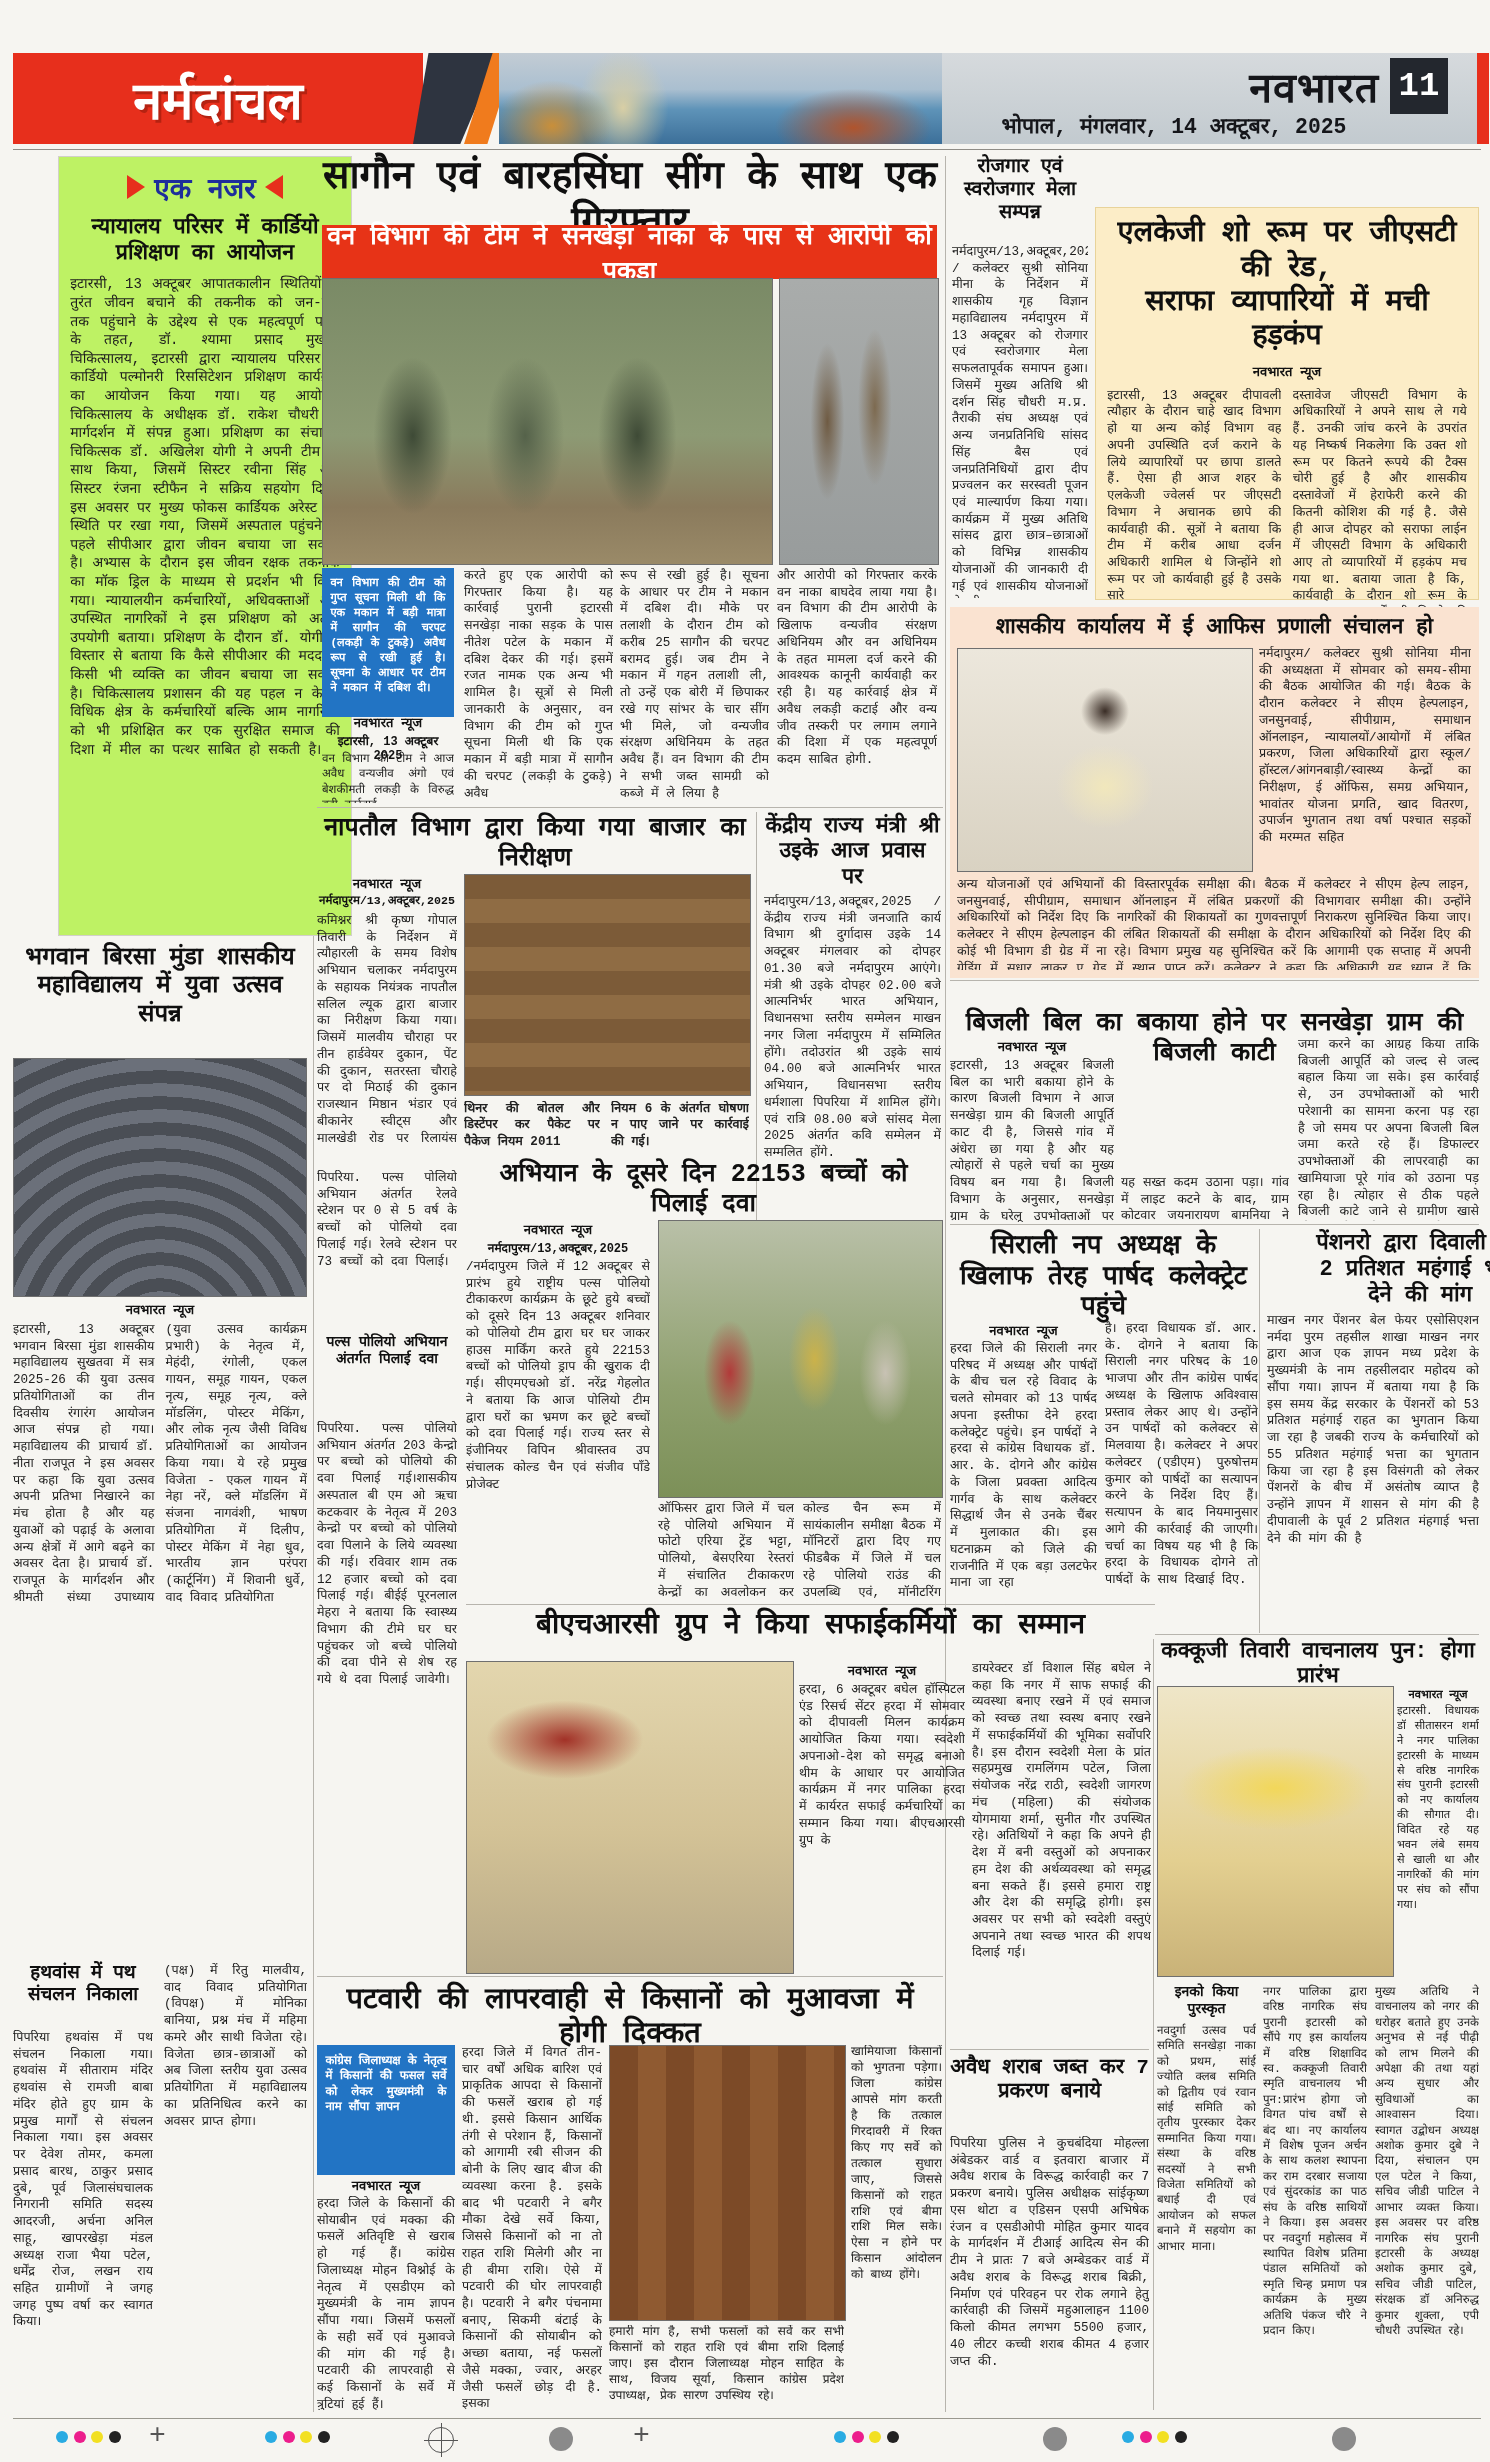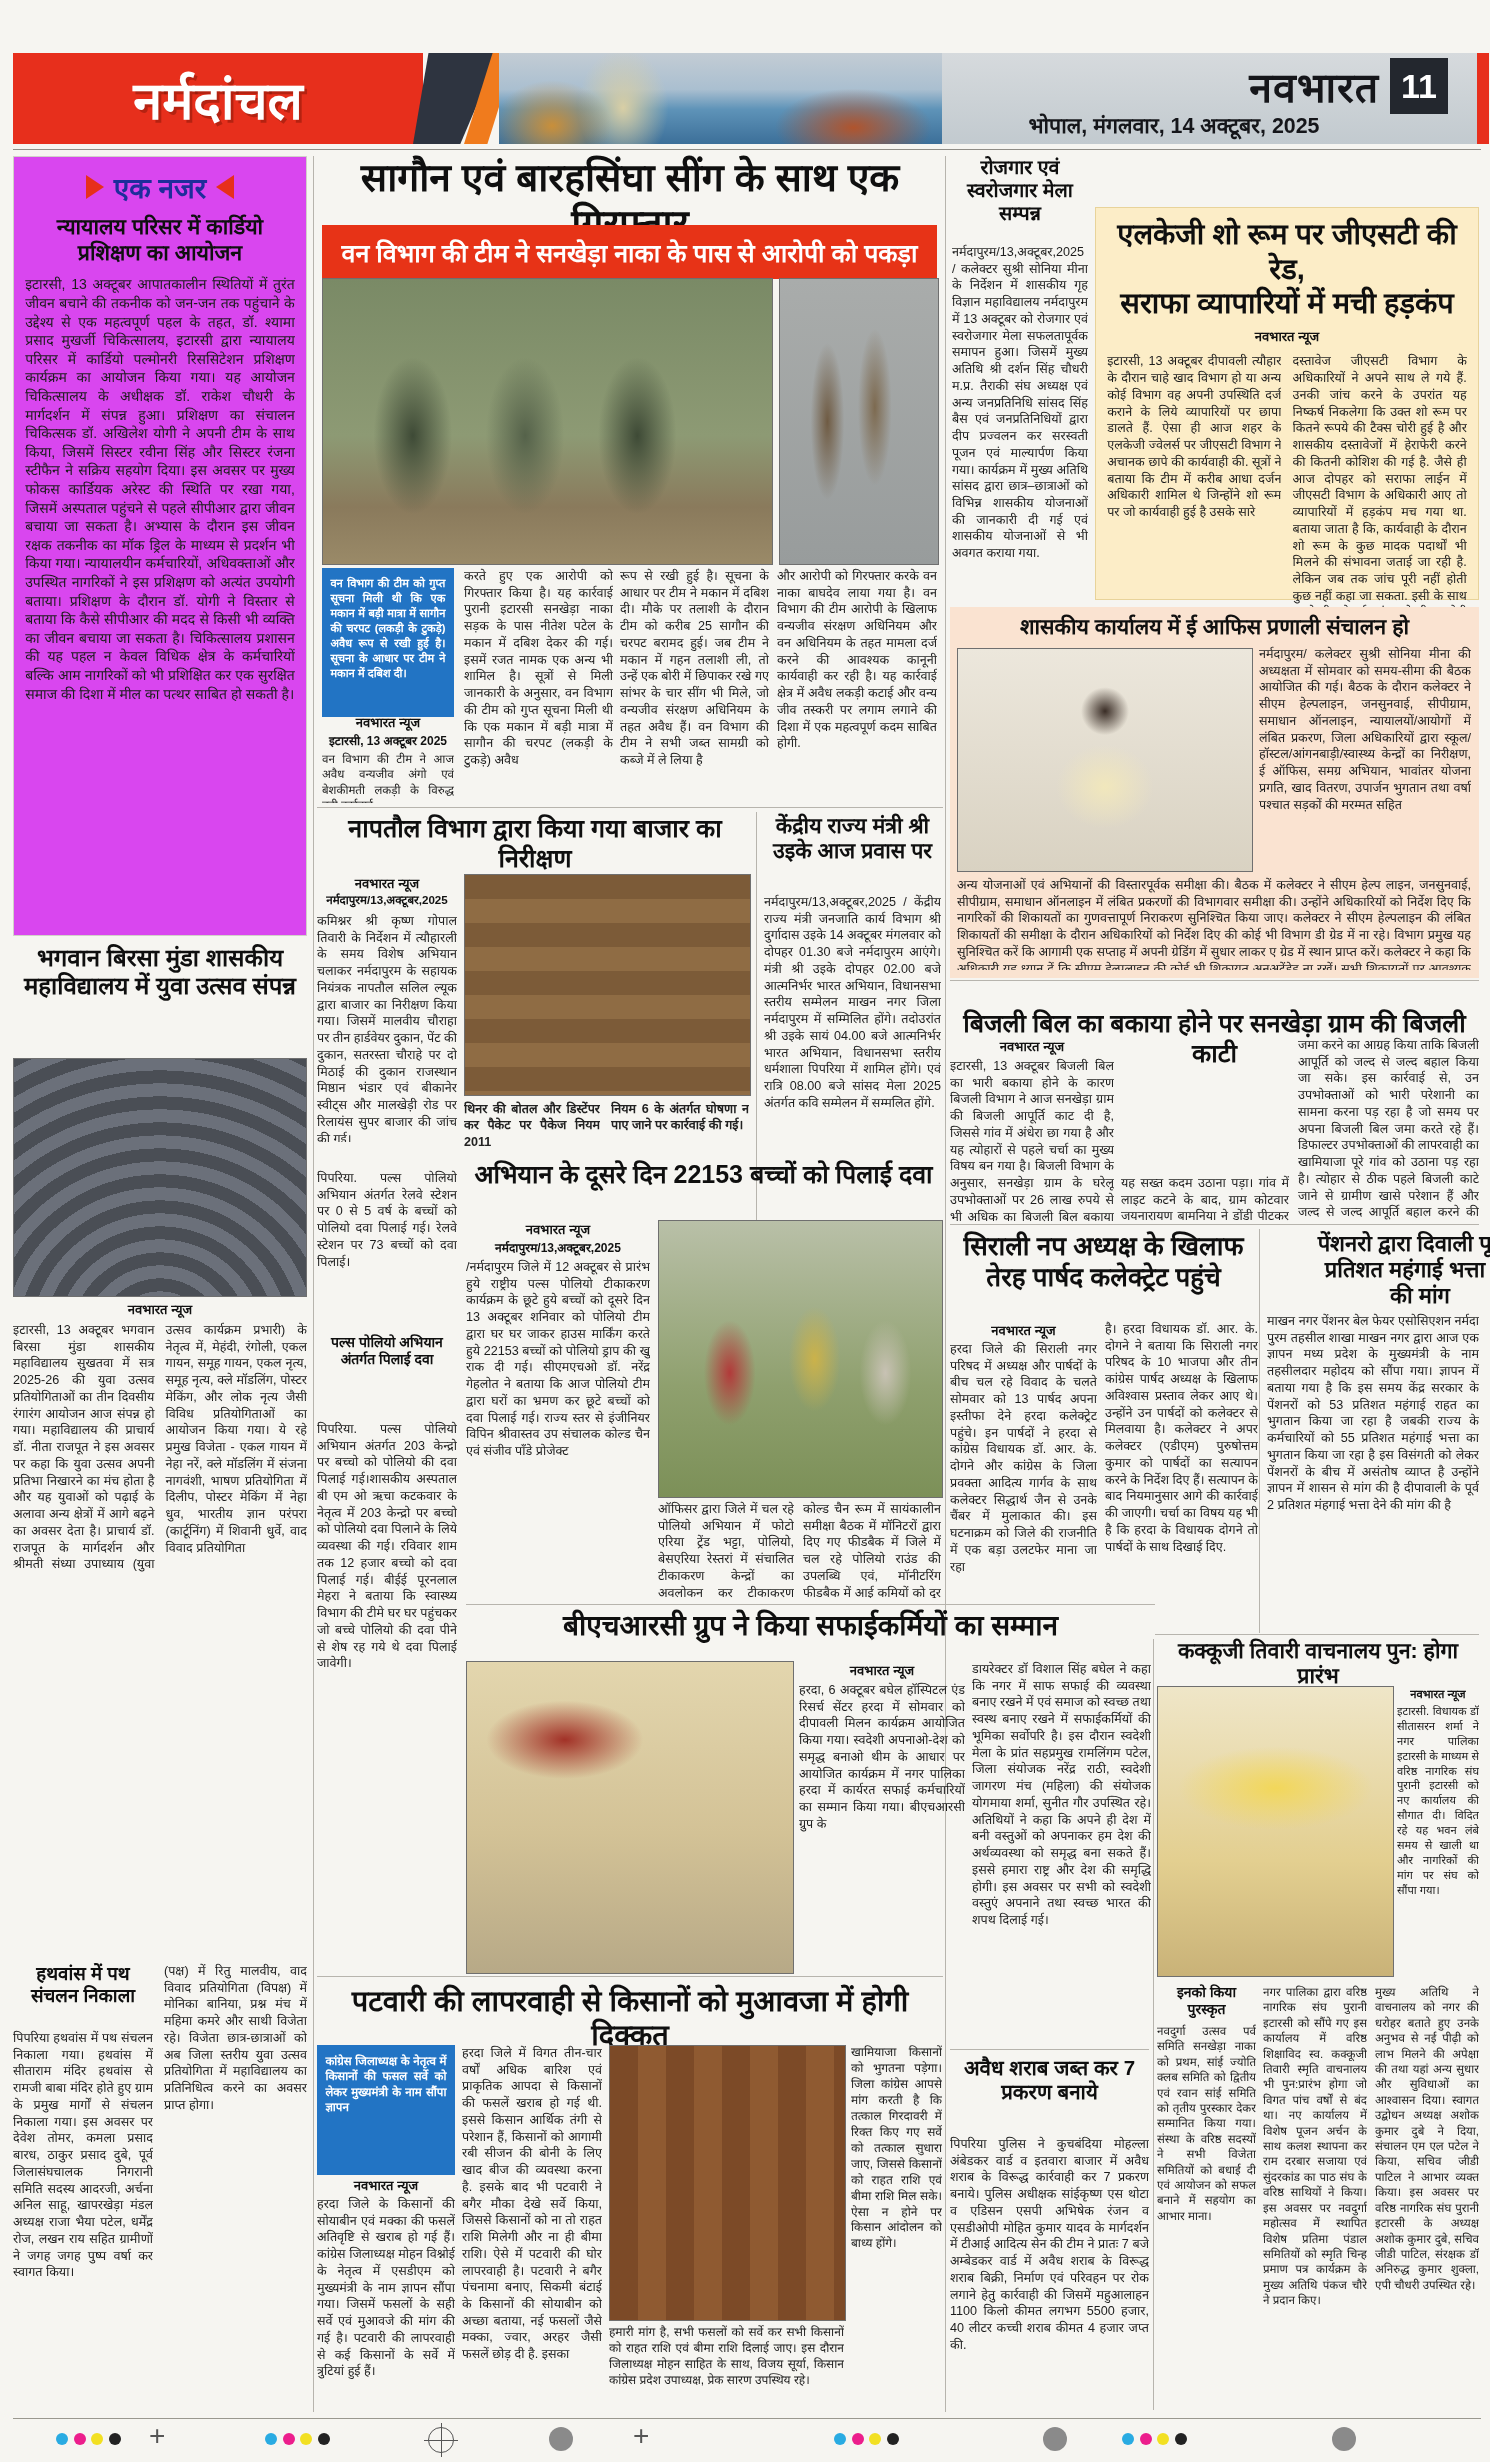--- a/index.html
+++ b/index.html
@@ -1,17 +1,17 @@
 <!DOCTYPE html>
 <html style="font-size:15px"><head>
 <meta charset="utf-8">
 <style>
   html,body{margin:0;padding:0;background:#888;}
   #page{position:relative;width:1490px;height:2462px;background:#f6f5f1;margin:0 auto;
-        font-family:Liberation Sans, sans-serif;color:#1a1a1a;overflow:hidden;}
+        font-family:Liberation Mono, monospace;color:#1a1a1a;overflow:hidden;}
   .abs{position:absolute;}
   .hl{font-weight:bold;color:#0f0f0f;text-align:center;line-height:1.18;}
   .body{font-size:12.6px;line-height:1.33;text-align:justify;color:#1c1c1c;overflow:hidden;}
   .byline{font-weight:bold;text-align:center;font-size:13px;color:#111;}
   .photo{position:absolute;border:0.9px solid #6f6f6f;overflow:hidden;}
   .vr{position:absolute;width:0.9px;background:#b7b4ad;}
   .hr{position:absolute;height:0.9px;background:#b7b4ad;}
   .bluebox{background:#2274c4;color:#fff;font-weight:bold;text-align:justify;
            padding:7.5px 8.4px;font-size:12px;line-height:1.35;overflow:hidden;}
   
@@ -24,21 +24,21 @@
      radial-gradient(ellipse 84px 65px at 12% 80%, #c98f3a 0%, rgba(201,143,58,0) 70%),
      radial-gradient(ellipse 112px 56px at 80% 82%, #b0542d 0%, rgba(176,84,45,0) 70%),
      radial-gradient(ellipse 65px 84px at 28% 60%, #d9cfa5 0%, rgba(217,207,165,0) 70%),
      linear-gradient(180deg,#c3ccd4 0%,#aabfd0 40%,#5e93b8 62%,#3c6f99 100%);}
   .hdr-grey{background:linear-gradient(180deg,#d6dadd 0%,#c2cacf 100%);}
   .paper-name{font-weight:bold;font-size:41px;color:#15161a;letter-spacing:0.9px;}
   .pageno{background:#23272e;color:#fff;font-weight:bold;font-size:34px;
           display:flex;align-items:center;justify-content:center;}
   .red-edge{background:#e72f1c;}
   
-  .eknajar{background:#d946ef;border:0.9px solid #d2d0c9;padding:11.2px 11.2px;box-sizing:border-box;}
+  .eknajar{background:#bef264;border:0.9px solid #d2d0c9;padding:11.2px 11.2px;box-sizing:border-box;margin-left:45px;}
   .ek-title{color:#1e2d9b;font-weight:bold;font-size:28px;display:flex;align-items:center;justify-content:center;gap:9.3px;}
   .tri{width:0;height:0;border-top:12px solid transparent;border-bottom:12px solid transparent;display:inline-block;}
   .tri-r{border-left:18.6px solid #e72f1c;}
   .tri-l{border-right:18.6px solid #e72f1c;}
   .redbar{background:#e73317;color:#fff;font-weight:bold;text-align:center;
           display:flex;align-items:center;justify-content:center;}
   .yellowbox{background:#fcedc7;border:0.9px solid #e8d39a;box-sizing:border-box;padding:9.3px 11.2px;}
   .pinkbox{background:#fae3d1;box-sizing:border-box;}
   .cols2{column-count:2;column-gap:11.2px;}
   

